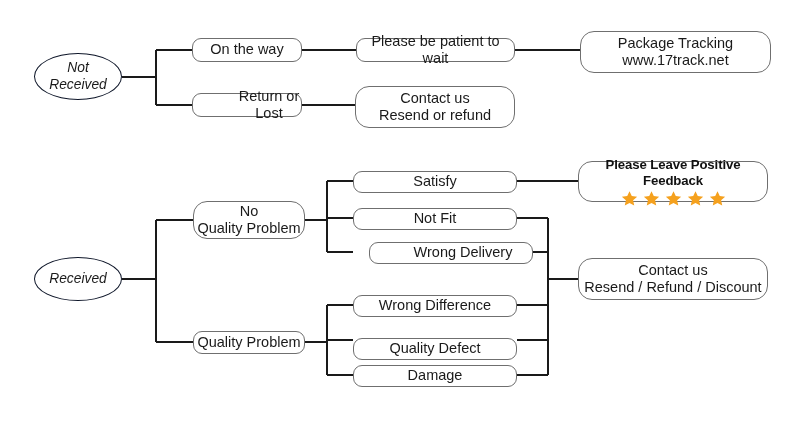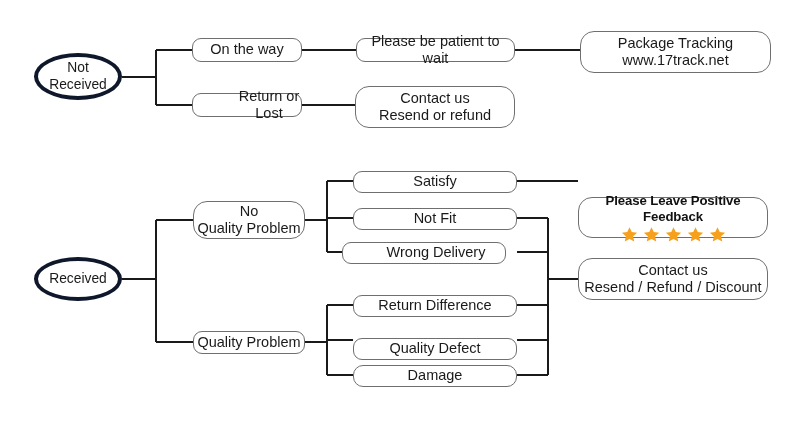--- a/index.html
+++ b/index.html
@@ -37,33 +37,33 @@
     z-index: 2;
   }
   .rbox {
     border-radius: 9px;
   }
   .rbox.tall {
     border-radius: 14px;
   }
   .ellipse {
     border-radius: 50%;
-    border: 4px solid #0f172a;
+    border: 1px solid #0f172a;
+    font-style: italic;
   }
   .node .txt {
     display: block;
     white-space: pre-line;
   }
   .fs15 { font-size: 14.5px; }
   .fs14 { font-size: 13.8px; }
   .feedback {
     flex-direction: column;
     justify-content: center;
     padding: 2px 0 1px 0;
-    margin-top: 36px;
   }
   .feedback .fb-title {
     font-size: 13.2px;
     font-weight: bold;
     letter-spacing: -0.1px;
     color: #111;
   }
   .stars {
     display: flex;
     gap: 5px;
@@ -164,33 +164,33 @@
   </div>
 
   <div class="node rbox fs15" style="left:353px; top:171px; width:164px; height:22px;">
     <span class="txt">Satisfy</span>
   </div>
 
   <div class="node rbox fs15" style="left:353px; top:208px; width:164px; height:22px;">
     <span class="txt">Not Fit</span>
   </div>
 
-  <div class="node rbox fs15" style="left:342px; top:242px; width:164px; height:22px;padding-left:24px;">
+  <div class="node rbox fs15" style="left:369px; top:242px; width:164px; height:22px;padding-left:24px;">
     <span class="txt">Wrong Delivery</span>
   </div>
 
   <div class="node rbox fs15" style="left:353px; top:295px; width:164px; height:22px;">
-    <span class="txt">Return Difference</span>
+    <span class="txt">Wrong Difference</span>
   </div>
 
   <div class="node rbox fs15" style="left:353px; top:338px; width:164px; height:22px;">
     <span class="txt">Quality Defect</span>
   </div>
 
-  <div class="node rbox fs15" style="left:353px; top:365px; width:164px; height:22px;border-radius:10px;">
+  <div class="node rbox fs15" style="left:353px; top:365px; width:164px; height:22px;">
     <span class="txt">Damage</span>
   </div>
 
   <div class="node rbox tall feedback" style="left:578px; top:161px; width:190px; height:41px;">
     <span class="fb-title">Please Leave Positive Feedback</span>
     <span class="stars">
       <svg class="star" viewBox="0 0 24 24">
           <polygon fill="#F5A11E" points="12,1.6 15.2,8.6 22.8,9.4 17.1,14.5 18.7,22 12,18.2 5.3,22 6.9,14.5 1.2,9.4 8.8,8.6"></polygon>
         </svg>
       <svg class="star" viewBox="0 0 24 24">

